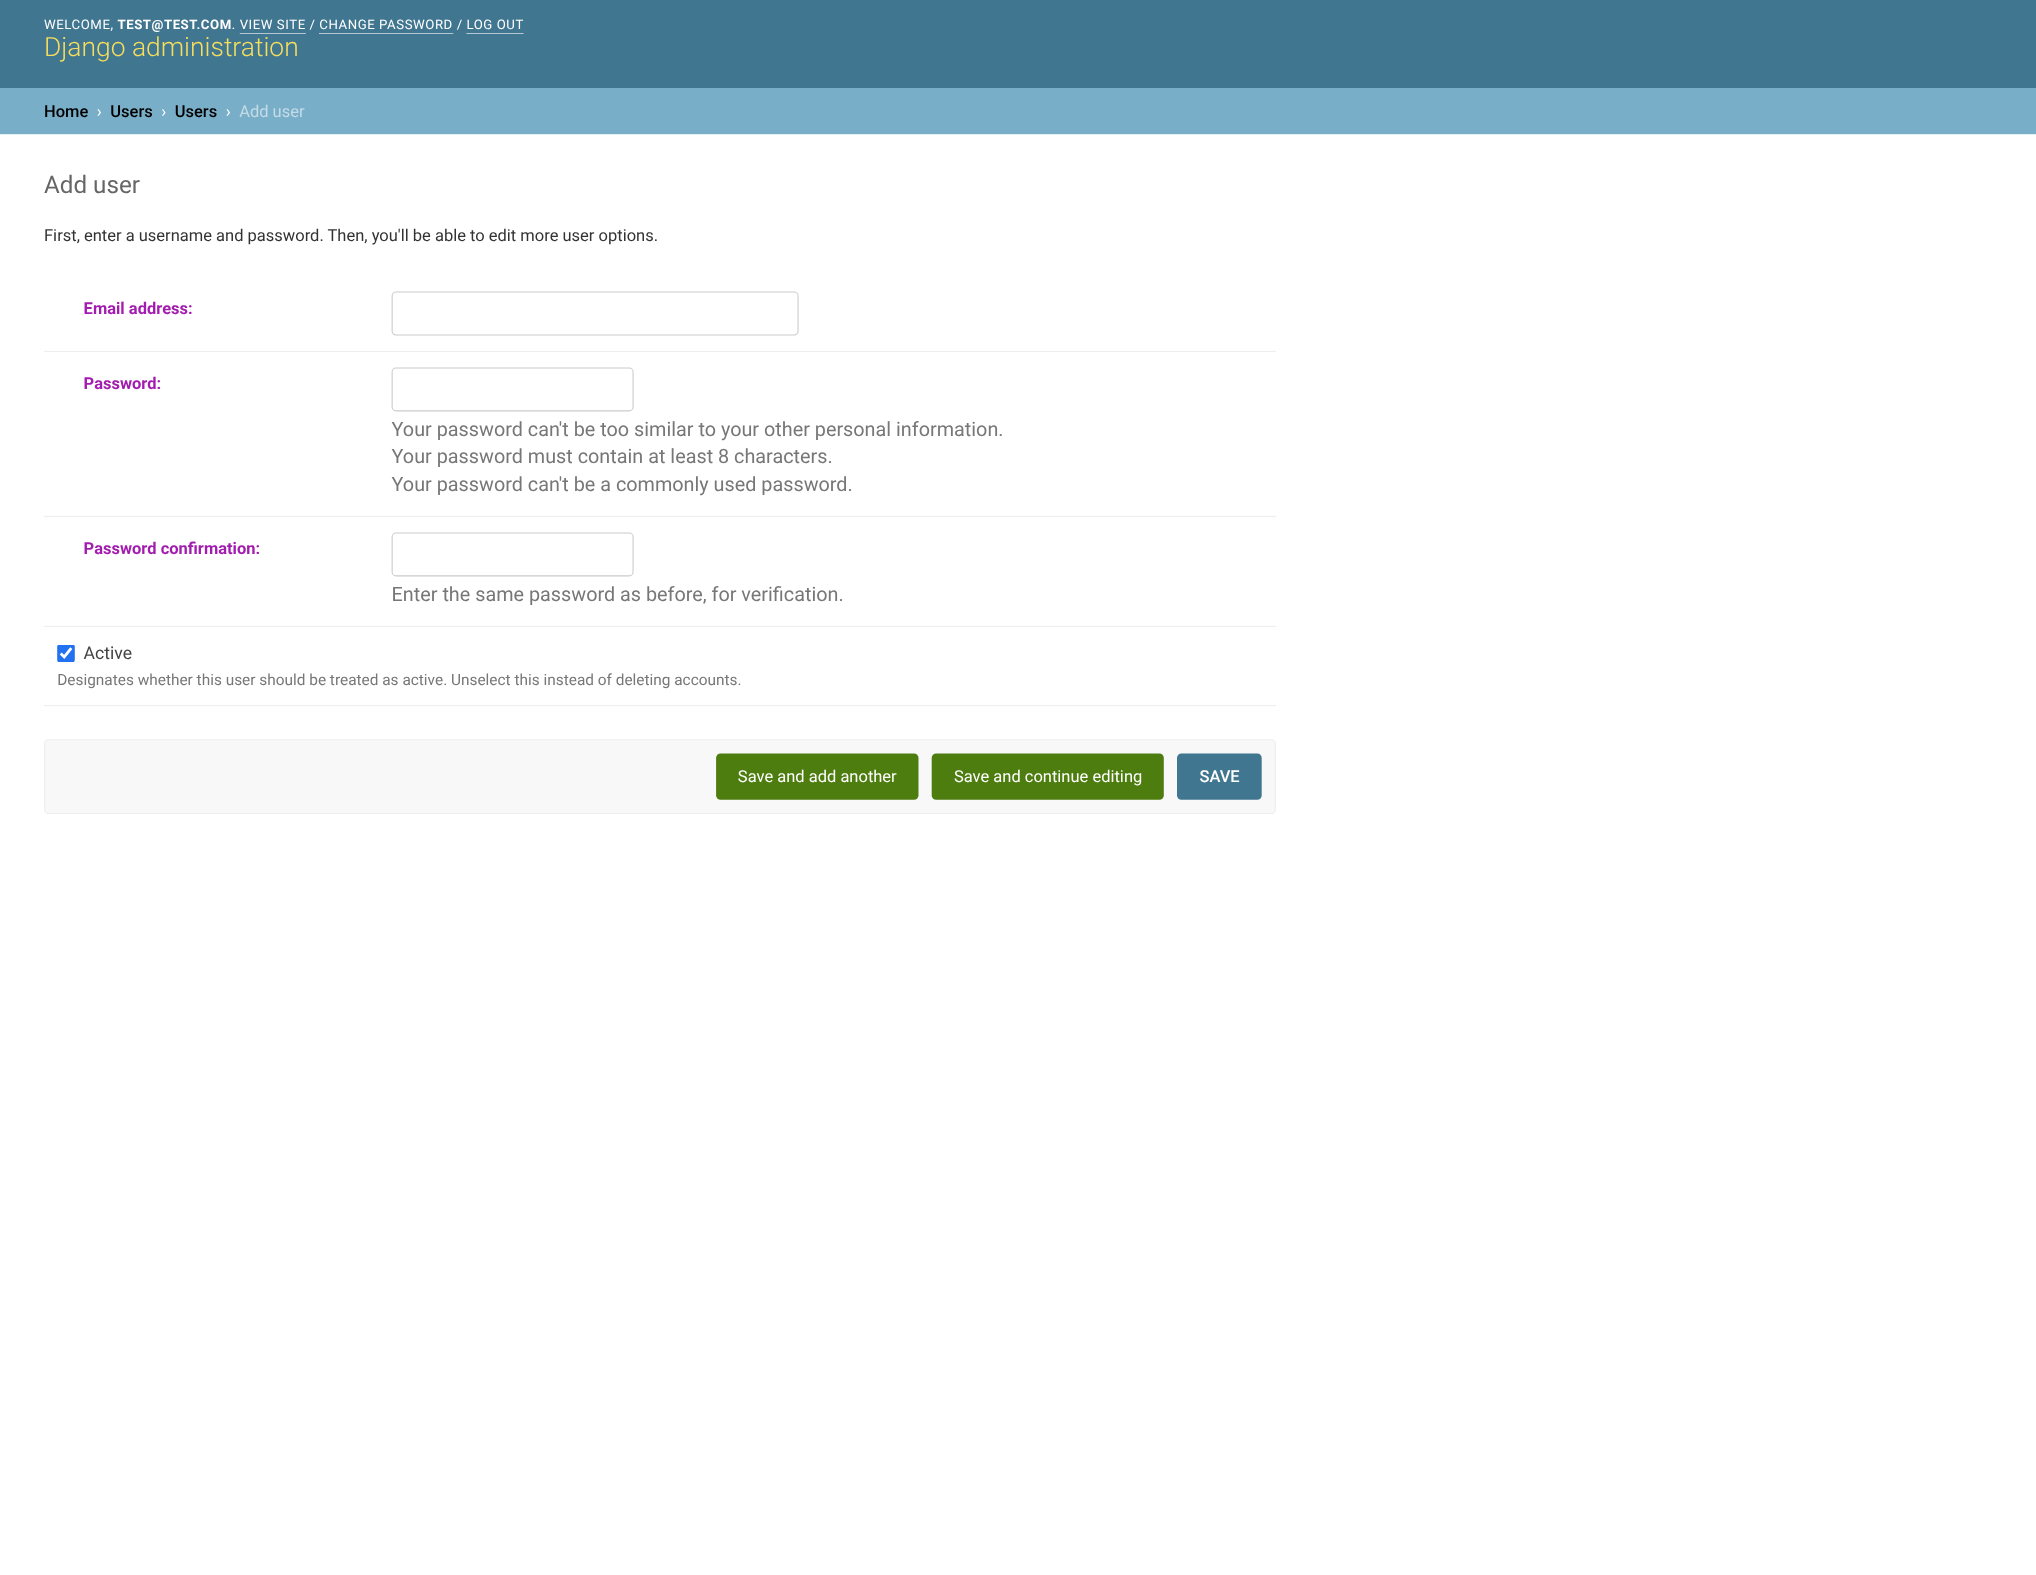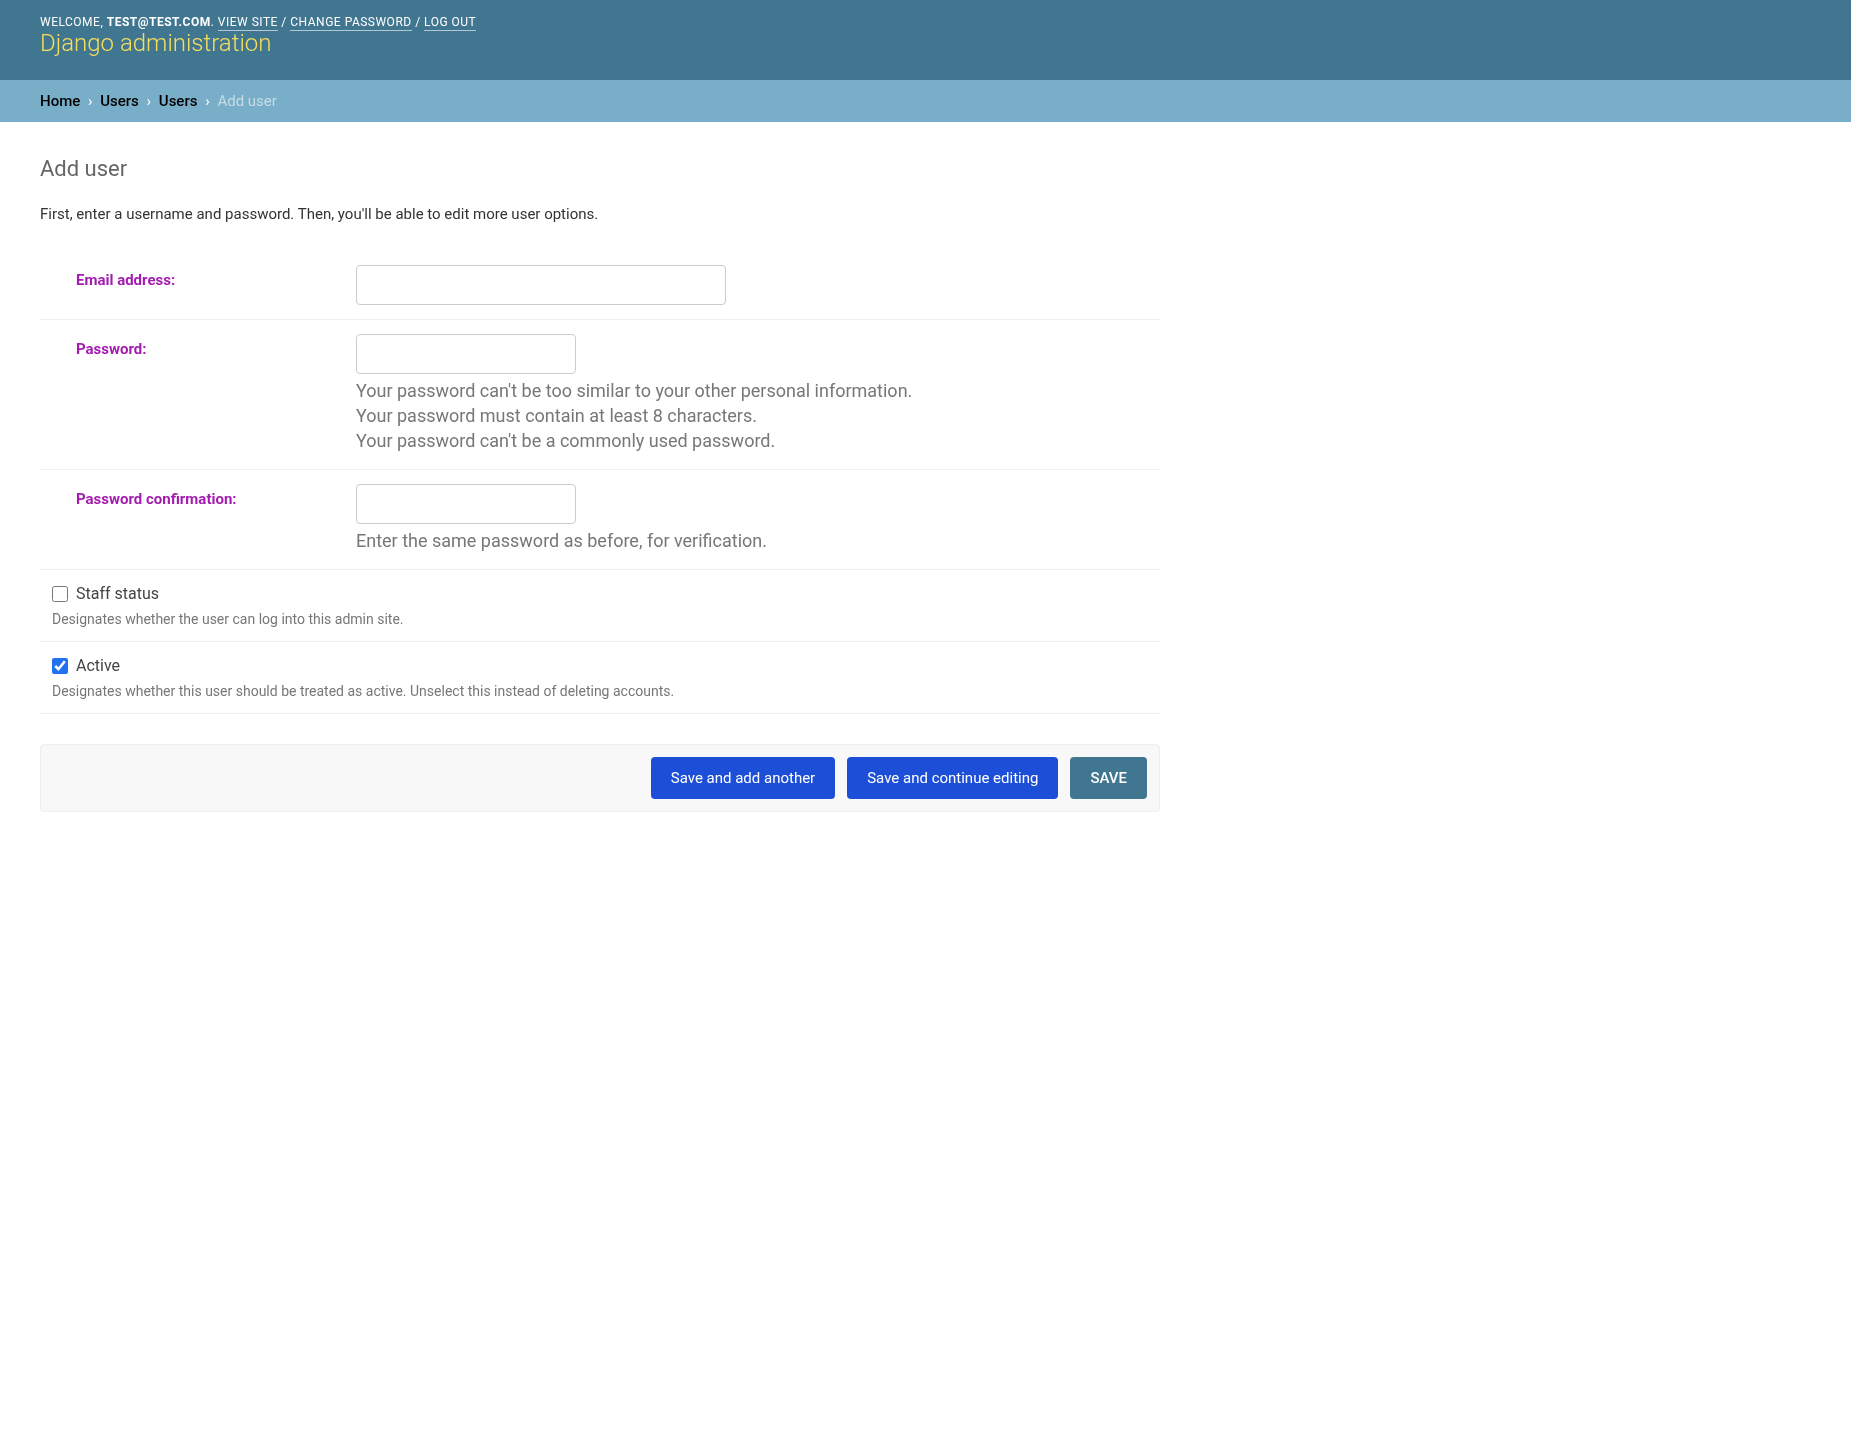--- a/index.html
+++ b/index.html
@@ -127,21 +127,21 @@
     justify-content: flex-end;
     gap: 12px;
   }
   .submit-row button, .submit-row input[type=submit] {
     border: none;
     border-radius: 4px;
     padding: 12px 20px;
     font-size: 15px;
     color: #fff;
     cursor: pointer;
-    background: #1d4ed8;
+    background: #4d7c0f;
     font-family: inherit;
   }
   .submit-row .default {
     background: #417690;
     font-weight: 500;
   }
 </style>
 </head>
 <body>
 
@@ -192,27 +192,20 @@
       <div class="form-row">
         <label>Password confirmation:</label>
         <div class="field-body">
           <input type="password" class="vPasswordField" value="" style="">
           <div class="help">
             <p>Enter the same password as before, for verification.</p>
           </div>
         </div>
       </div>
 
-      <div class="checkbox-row">
-        <div class="cb-line">
-          <input type="checkbox" style="">
-          <label>Staff status</label>
-        </div>
-        <div class="help-inline">Designates whether the user can log into this admin site.</div>
-      </div>
 
       <div class="checkbox-row">
         <div class="cb-line">
           <input type="checkbox" checked="" style="">
           <label>Active</label>
         </div>
         <div class="help-inline">Designates whether this user should be treated as active. Unselect this instead of deleting accounts.</div>
       </div>
     </fieldset>
 

